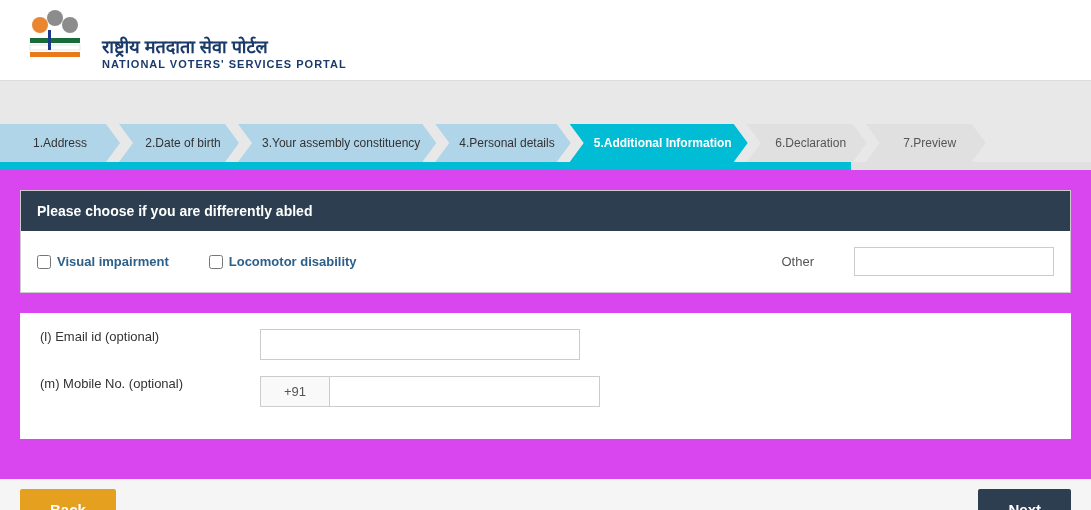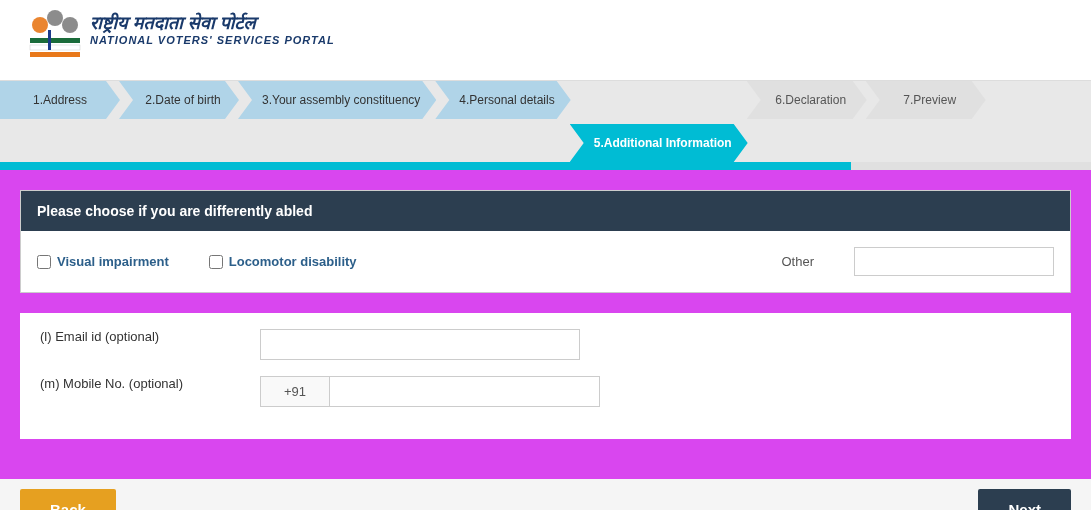--- a/index.html
+++ b/index.html
@@ -8,43 +8,43 @@
     
     .header {
       background: #fff;
       display: flex;
       align-items: center;
       padding: 10px 20px;
       border-bottom: 1px solid #ddd;
     }
     .logo-area {
       display: flex;
-      align-items: flex-start;
-      font-style: italic;
+      align-items: flex-end;
+      gap: 12px;
     }
     .logo-svg { width: 70px; height: 60px; }
     .portal-text { display: flex; flex-direction: column; }
     .portal-hindi {
       font-size: 18px;
       color: #1a3a6b;
       font-weight: bold;
     }
     .portal-english {
       font-size: 11px;
       color: #1a3a6b;
       letter-spacing: 1px;
       font-weight: bold;
     }
 
     
     .steps-bar {
       background: #e8e8e8;
       padding: 0;
       display: flex;
-      align-items: flex-start;
+      align-items: flex-end;
     }
     .step {
       display: flex;
       align-items: center;
       padding: 12px 16px 12px 24px;
       font-size: 12px;
       color: #555;
       position: relative;
       background: #e0e0e0;
       clip-path: polygon(0 0, calc(100% - 14px) 0, 100% 50%, calc(100% - 14px) 100%, 0 100%, 14px 50%);

